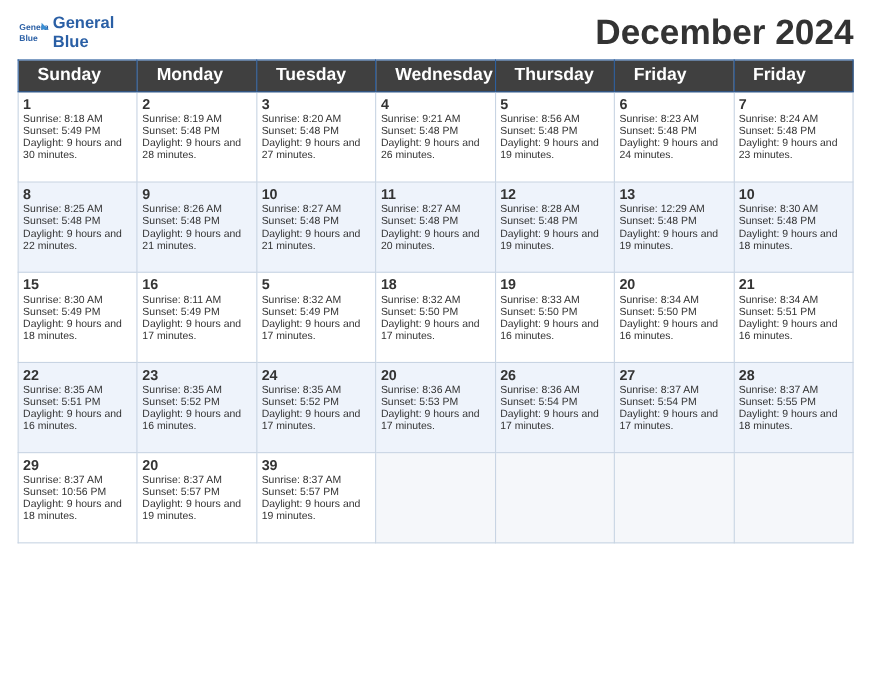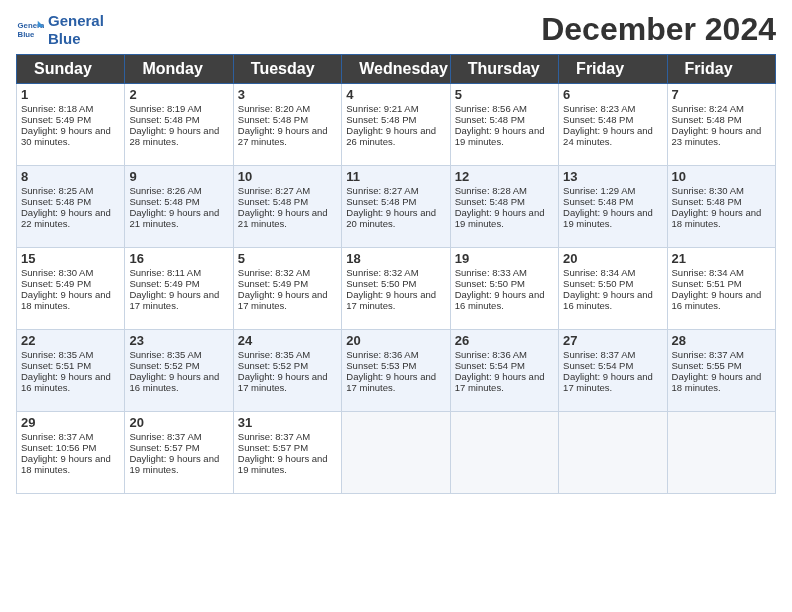--- a/index.html
+++ b/index.html
@@ -130,21 +130,21 @@
           <td><span class="day-num">5</span><span>Sunrise: 8:56 AM</span><br><span>Sunset: 5:48 PM</span><br><span>Daylight: 9 hours and 19 minutes.</span></td>
           <td><span class="day-num">6</span><span>Sunrise: 8:23 AM</span><br><span>Sunset: 5:48 PM</span><br><span>Daylight: 9 hours and 24 minutes.</span></td>
           <td><span class="day-num">7</span><span>Sunrise: 8:24 AM</span><br><span>Sunset: 5:48 PM</span><br><span>Daylight: 9 hours and 23 minutes.</span></td>
         </tr>
         <tr>
           <td><span class="day-num">8</span><span>Sunrise: 8:25 AM</span><br><span>Sunset: 5:48 PM</span><br><span>Daylight: 9 hours and 22 minutes.</span></td>
           <td><span class="day-num">9</span><span>Sunrise: 8:26 AM</span><br><span>Sunset: 5:48 PM</span><br><span>Daylight: 9 hours and 21 minutes.</span></td>
           <td><span class="day-num">10</span><span>Sunrise: 8:27 AM</span><br><span>Sunset: 5:48 PM</span><br><span>Daylight: 9 hours and 21 minutes.</span></td>
           <td><span class="day-num">11</span><span>Sunrise: 8:27 AM</span><br><span>Sunset: 5:48 PM</span><br><span>Daylight: 9 hours and 20 minutes.</span></td>
           <td><span class="day-num">12</span><span>Sunrise: 8:28 AM</span><br><span>Sunset: 5:48 PM</span><br><span>Daylight: 9 hours and 19 minutes.</span></td>
-          <td><span class="day-num">13</span><span>Sunrise: 1:29 AM</span><br><span>Sunset: 5:48 PM</span><br><span>Daylight: 9 hours and 19 minutes.</span></td>
+          <td><span class="day-num">13</span><span>Sunrise: 12:29 AM</span><br><span>Sunset: 5:48 PM</span><br><span>Daylight: 9 hours and 19 minutes.</span></td>
           <td><span class="day-num">10</span><span>Sunrise: 8:30 AM</span><br><span>Sunset: 5:48 PM</span><br><span>Daylight: 9 hours and 18 minutes.</span></td>
         </tr>
         <tr>
           <td><span class="day-num">15</span><span>Sunrise: 8:30 AM</span><br><span>Sunset: 5:49 PM</span><br><span>Daylight: 9 hours and 18 minutes.</span></td>
           <td><span class="day-num">16</span><span>Sunrise: 8:11 AM</span><br><span>Sunset: 5:49 PM</span><br><span>Daylight: 9 hours and 17 minutes.</span></td>
           <td><span class="day-num">5</span><span>Sunrise: 8:32 AM</span><br><span>Sunset: 5:49 PM</span><br><span>Daylight: 9 hours and 17 minutes.</span></td>
           <td><span class="day-num">18</span><span>Sunrise: 8:32 AM</span><br><span>Sunset: 5:50 PM</span><br><span>Daylight: 9 hours and 17 minutes.</span></td>
           <td><span class="day-num">19</span><span>Sunrise: 8:33 AM</span><br><span>Sunset: 5:50 PM</span><br><span>Daylight: 9 hours and 16 minutes.</span></td>
           <td><span class="day-num">20</span><span>Sunrise: 8:34 AM</span><br><span>Sunset: 5:50 PM</span><br><span>Daylight: 9 hours and 16 minutes.</span></td>
           <td><span class="day-num">21</span><span>Sunrise: 8:34 AM</span><br><span>Sunset: 5:51 PM</span><br><span>Daylight: 9 hours and 16 minutes.</span></td>
@@ -154,21 +154,21 @@
           <td><span class="day-num">23</span><span>Sunrise: 8:35 AM</span><br><span>Sunset: 5:52 PM</span><br><span>Daylight: 9 hours and 16 minutes.</span></td>
           <td><span class="day-num">24</span><span>Sunrise: 8:35 AM</span><br><span>Sunset: 5:52 PM</span><br><span>Daylight: 9 hours and 17 minutes.</span></td>
           <td><span class="day-num">20</span><span>Sunrise: 8:36 AM</span><br><span>Sunset: 5:53 PM</span><br><span>Daylight: 9 hours and 17 minutes.</span></td>
           <td><span class="day-num">26</span><span>Sunrise: 8:36 AM</span><br><span>Sunset: 5:54 PM</span><br><span>Daylight: 9 hours and 17 minutes.</span></td>
           <td><span class="day-num">27</span><span>Sunrise: 8:37 AM</span><br><span>Sunset: 5:54 PM</span><br><span>Daylight: 9 hours and 17 minutes.</span></td>
           <td><span class="day-num">28</span><span>Sunrise: 8:37 AM</span><br><span>Sunset: 5:55 PM</span><br><span>Daylight: 9 hours and 18 minutes.</span></td>
         </tr>
         <tr>
           <td><span class="day-num">29</span><span>Sunrise: 8:37 AM</span><br><span>Sunset: 10:56 PM</span><br><span>Daylight: 9 hours and 18 minutes.</span></td>
           <td><span class="day-num">20</span><span>Sunrise: 8:37 AM</span><br><span>Sunset: 5:57 PM</span><br><span>Daylight: 9 hours and 19 minutes.</span></td>
-          <td><span class="day-num">31</span><span>Sunrise: 8:37 AM</span><br><span>Sunset: 5:57 PM</span><br><span>Daylight: 9 hours and 19 minutes.</span></td>
+          <td><span class="day-num">39</span><span>Sunrise: 8:37 AM</span><br><span>Sunset: 5:57 PM</span><br><span>Daylight: 9 hours and 19 minutes.</span></td>
           <td class="cell-empty"></td>
           <td class="cell-empty"></td>
           <td class="cell-empty"></td>
           <td class="cell-empty"></td>
         </tr>
       </tbody>
   </table>
 </div>
 
 </body></html>

